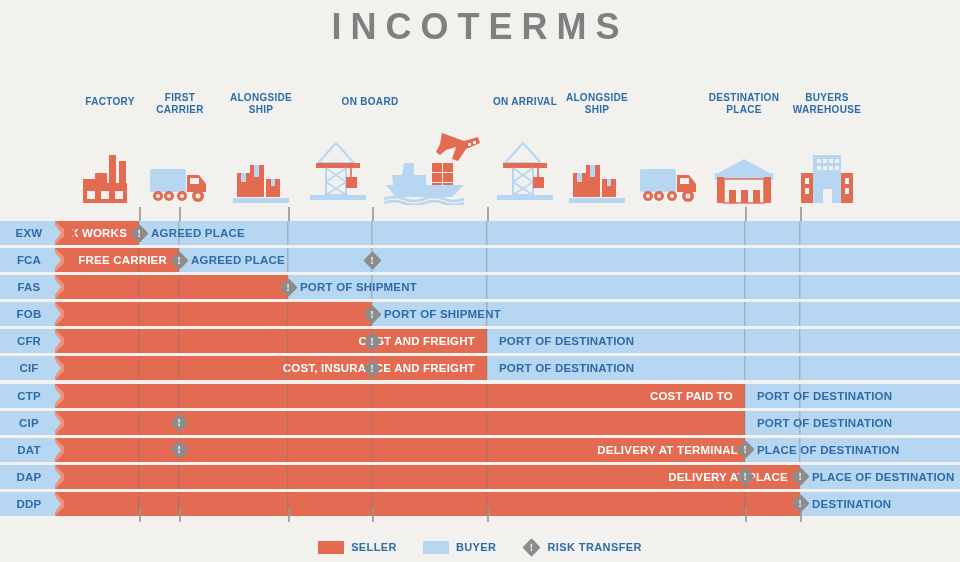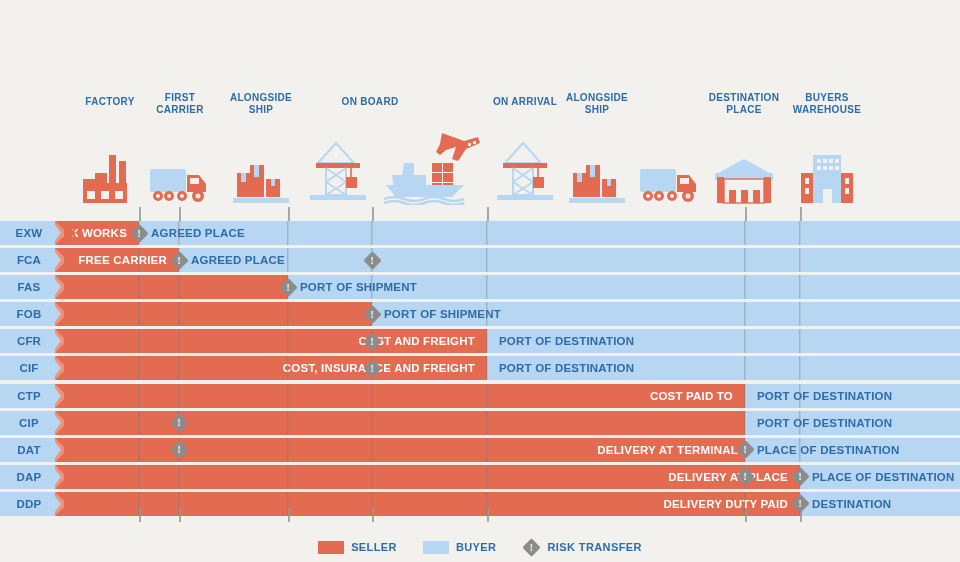--- a/index.html
+++ b/index.html
@@ -140,20 +140,21 @@
   .legend-txt{
     font-size:11px; font-weight:bold; color:#2D6CA9; letter-spacing:.4px;
   }
   .legend-dia{ position:relative; width:18px; height:18px; }
 </style>
 </head>
 <body>
 
 <div id="root">
 
+  <div class="title">INCOTERMS</div>
 
   <div id="col-heads">
       <div class="col-head" style="left: 110px; top: 96px;">FACTORY</div>
       <div class="col-head" style="left: 180px; top: 92px;">FIRST
 CARRIER</div>
       <div class="col-head" style="left: 261px; top: 92px;">ALONGSIDE
 SHIP</div>
       <div class="col-head" style="left: 338px; top: 96px; margin-left: 32px;">ON BOARD</div>
       <div class="col-head" style="left: 525px; top: 96px;">ON ARRIVAL</div>
       <div class="col-head" style="left: 597px; top: 92px;">ALONGSIDE
@@ -533,21 +534,20 @@
         <div class="chev chev-a"></div>
         <div class="chev chev-b"></div>
         <div class="chip">DDP</div>
         <div class="row-grid" style="left: 139px;"></div>
         <div class="row-grid" style="left: 179px;"></div>
         <div class="row-grid" style="left: 288px;"></div>
         <div class="row-grid" style="left: 372px;"></div>
         <div class="row-grid" style="left: 487px;"></div>
         <div class="row-grid" style="left: 745px;"></div>
         <div class="row-grid" style="left: 800px;"></div>
-        <div class="seller-label" style="right: 172px;">DELIVERY DUTY PAID</div>
         <div class="buyer-label" style="left: 812px;">DESTINATION</div>
         <div class="diamond" style="left: 800px;">
           <div class="dshape"></div>
           <div class="bang">!</div>
         </div>
       </div>
     </div>
 
   <div id="grid-bot">
       <div class="gridline grid-bot" style="left: 139px;"></div>

